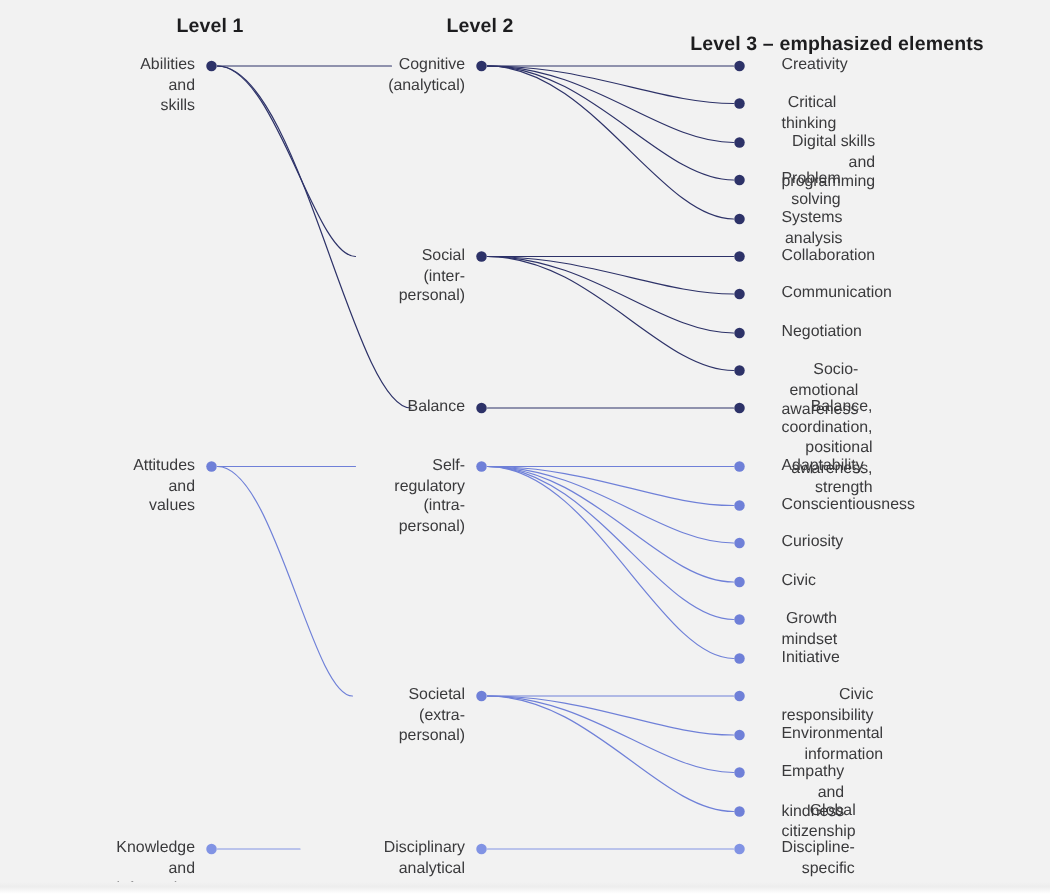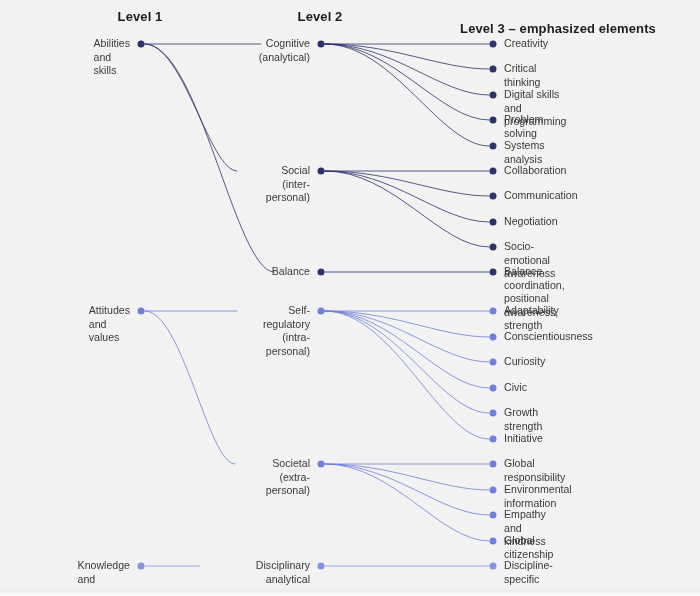--- a/index.html
+++ b/index.html
@@ -52,28 +52,28 @@
     transform: translate(-50%, -50%);
   }
   .node .label {
     position: absolute;
     font-size: 10.6px;
     color: #3a3a3c;
     line-height: 13.5px;
     white-space: pre-line;
   }
   .node.right .label {
-    left: 11px;
+    left: 28px;
     top: -7px;
-    text-align: left;
+    text-align: right;
   }
   .node.left .label {
     right: 11px;
     top: -7px;
-    text-align: left;
+    text-align: right;
   }
   .node.lvl2 .label {
     right: 11px;
     top: -7px;
     text-align: right;
   }
 </style>
 </head>
 <body>
 
@@ -208,29 +208,29 @@
       <div class="node right" style="left: 493px; top: 362px;">
         <span class="dot" style="background: rgb(111, 128, 216);"></span>
         <span class="label">Curiosity</span>
       </div>
       <div class="node right" style="left: 493px; top: 388px;">
         <span class="dot" style="background: rgb(111, 128, 216);"></span>
         <span class="label">Civic</span>
       </div>
       <div class="node right" style="left: 493px; top: 413px;">
         <span class="dot" style="background: rgb(111, 128, 216);"></span>
-        <span class="label">Growth strength</span>
+        <span class="label">Growth mindset</span>
       </div>
       <div class="node right" style="left: 493px; top: 439px;">
         <span class="dot" style="background: rgb(111, 128, 216);"></span>
         <span class="label">Initiative</span>
       </div>
       <div class="node right" style="left: 493px; top: 464px;">
         <span class="dot" style="background: rgb(111, 128, 216);"></span>
-        <span class="label">Global responsibility</span>
+        <span class="label">Civic responsibility</span>
       </div>
       <div class="node right" style="left: 493px; top: 490px;">
         <span class="dot" style="background: rgb(111, 128, 216);"></span>
         <span class="label">Environmental information</span>
       </div>
       <div class="node right" style="left: 493px; top: 515px;">
         <span class="dot" style="background: rgb(111, 128, 216);"></span>
         <span class="label">Empathy and kindness</span>
       </div>
       <div class="node right" style="left: 493px; top: 541px;">

